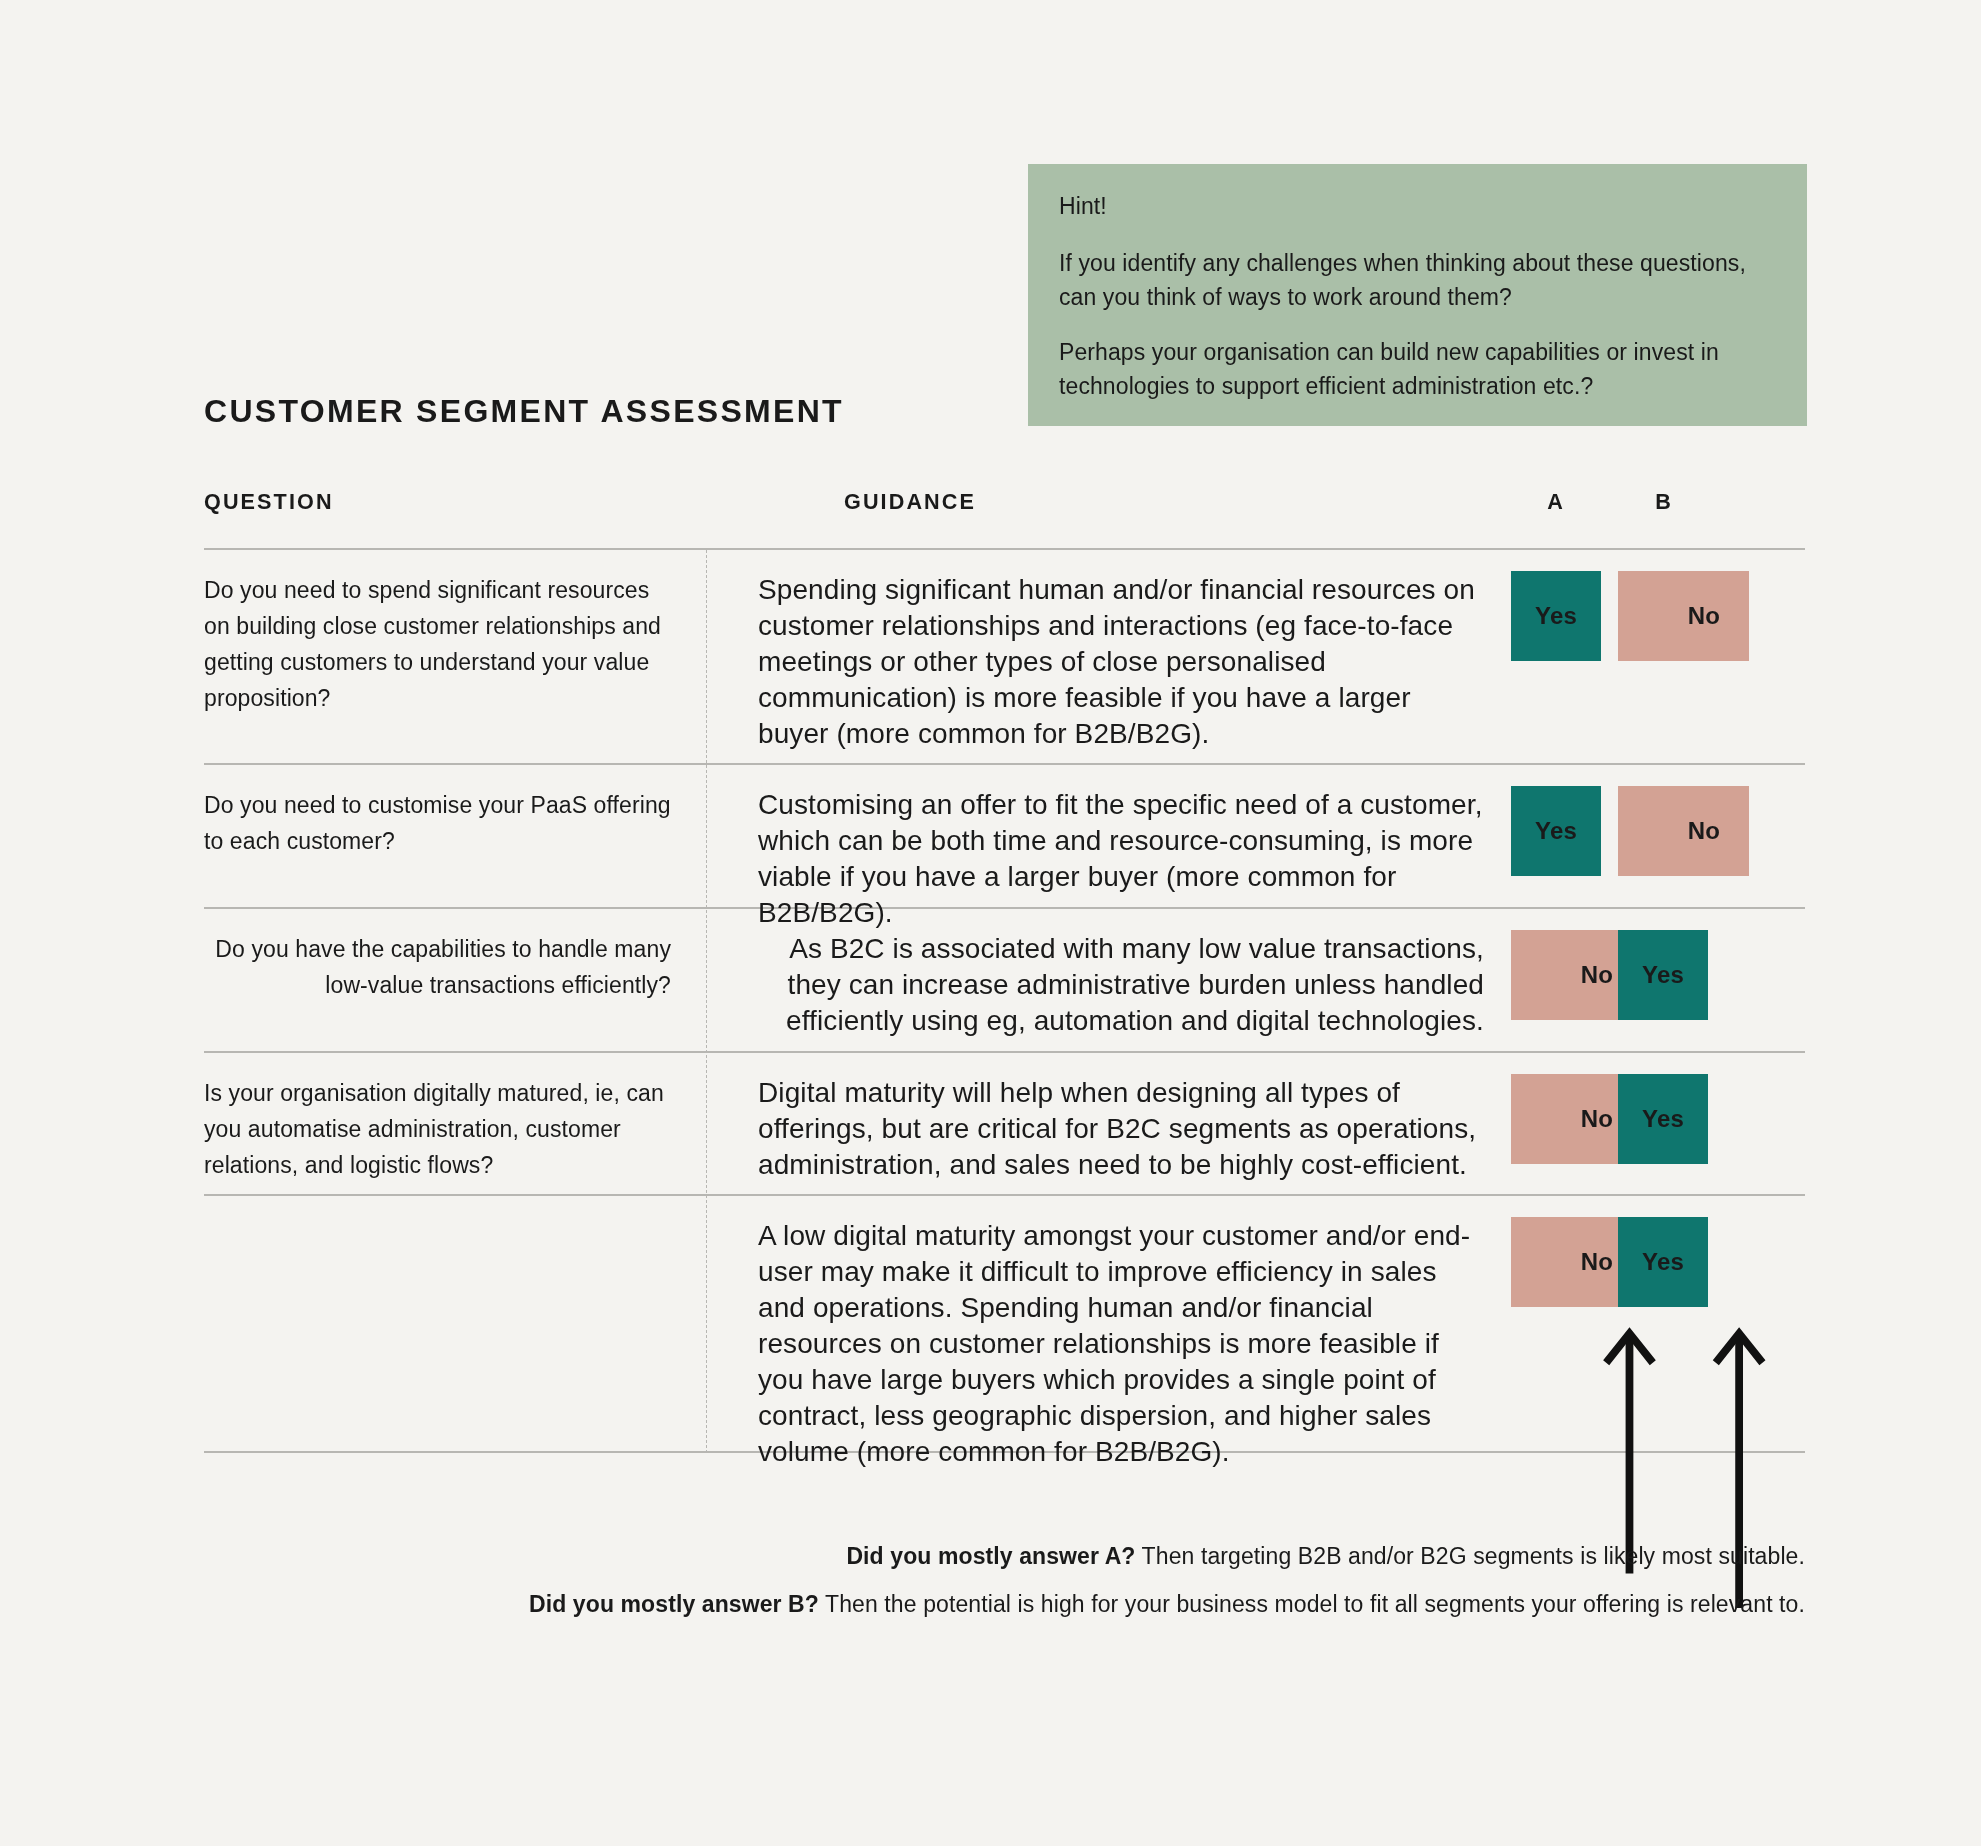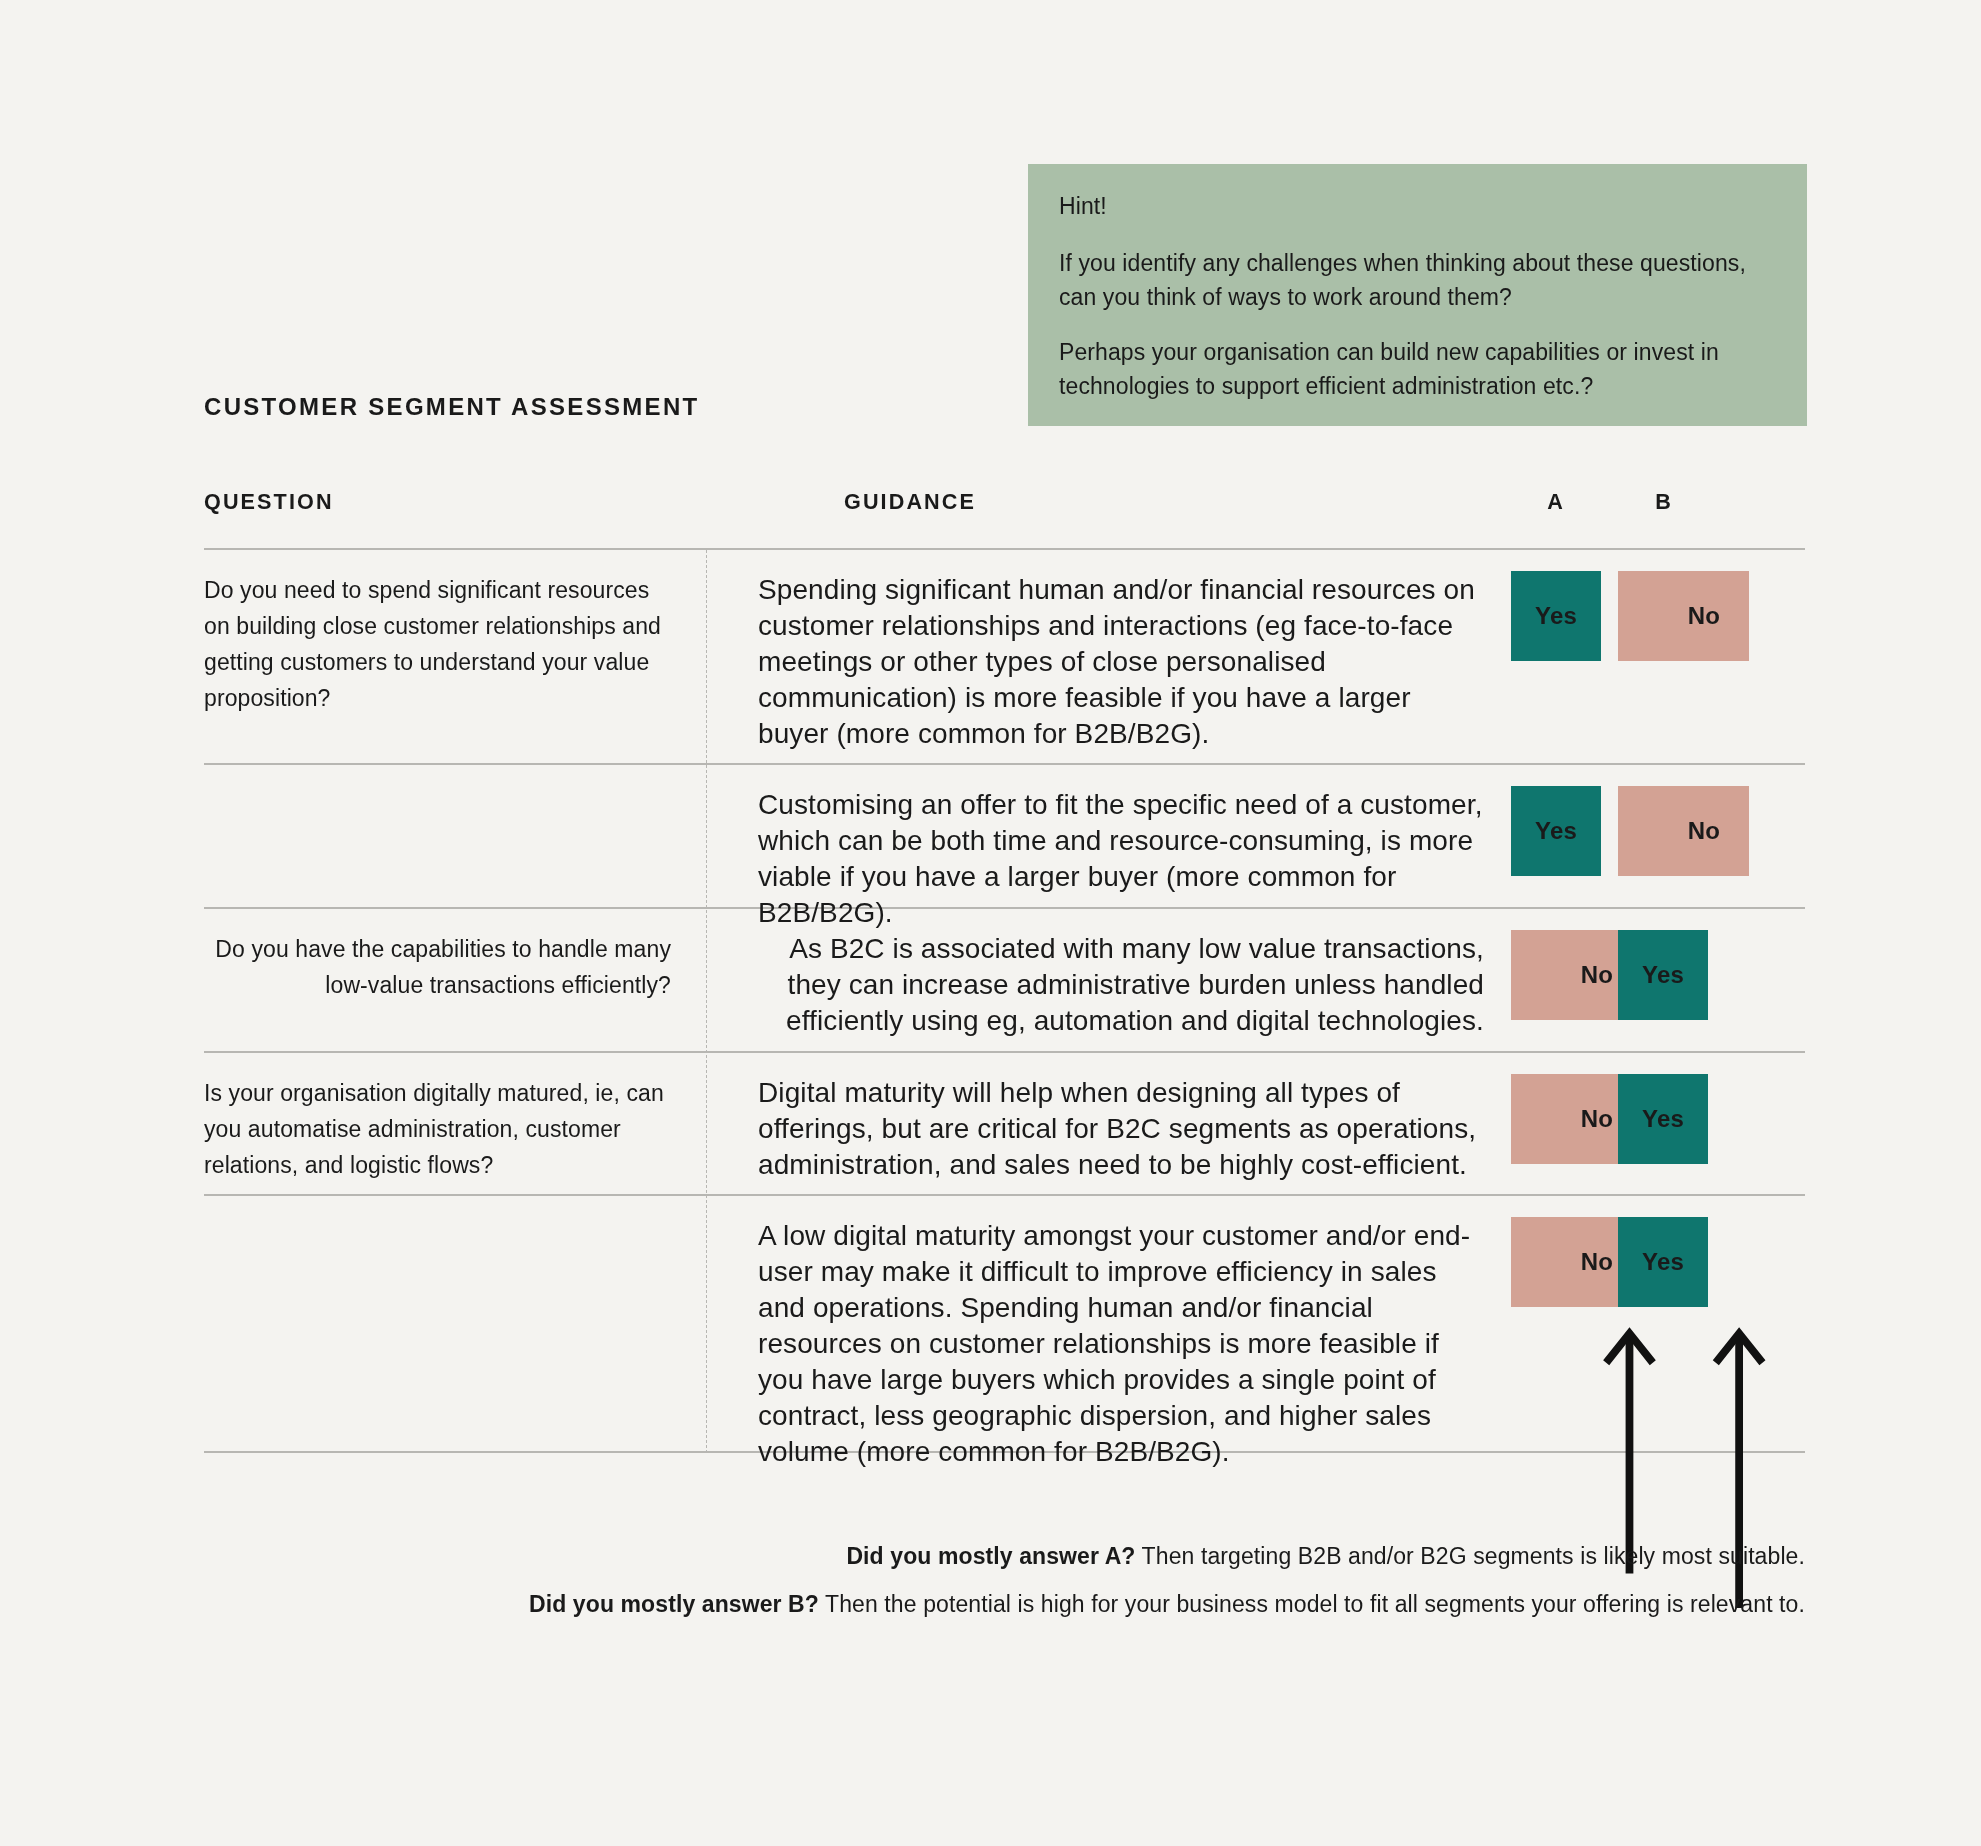--- a/index.html
+++ b/index.html
@@ -42,21 +42,21 @@
     line-height: 34px;
     letter-spacing: 0.1px;
     margin: 0 0 21px 0;
   }
 
   
   .section-title {
     position: absolute;
     left: 204px;
     top: 393px;
-    font-size: 24px;
+    font-size: 32px;
     font-weight: bold;
     letter-spacing: 2.3px;
     white-space: nowrap;
   }
 
   
   .table {
     position: absolute;
     left: 204px;
     top: 489px;
@@ -192,20 +192,21 @@
       <div class="col-divider"></div>
 
       <div class="row r1">
         <div class="cell-question">Do you need to spend significant resources on building close customer relationships and getting customers to understand your value proposition?</div>
         <div class="cell-guidance">Spending significant human and/or financial resources on customer relationships and interactions (eg face-to-face meetings or other types of close personalised communication) is more feasible if you have a larger buyer (more common for B2B/B2G).</div>
         <div class="answer col-a ans-yes">Yes</div>
         <div class="answer col-b ans-no">No</div>
       </div>
 
       <div class="row r2">
+        <div class="cell-question">Do you need to customise your PaaS offering to each customer?</div>
         <div class="cell-guidance">Customising an offer to fit the specific need of a customer, which can be both time and resource-consuming, is more viable if you have a larger buyer (more common for B2B/B2G).</div>
         <div class="answer col-a ans-yes">Yes</div>
         <div class="answer col-b ans-no">No</div>
       </div>
 
       <div class="row r3">
         <div class="cell-question">Do you have the capabilities to handle many low-value transactions efficiently?</div>
         <div class="cell-guidance">As B2C is associated with many low value transactions, they can increase administrative burden unless handled efficiently using eg, automation and digital technologies.</div>
         <div class="answer col-a ans-no">No</div>
         <div class="answer col-b ans-yes">Yes</div>

